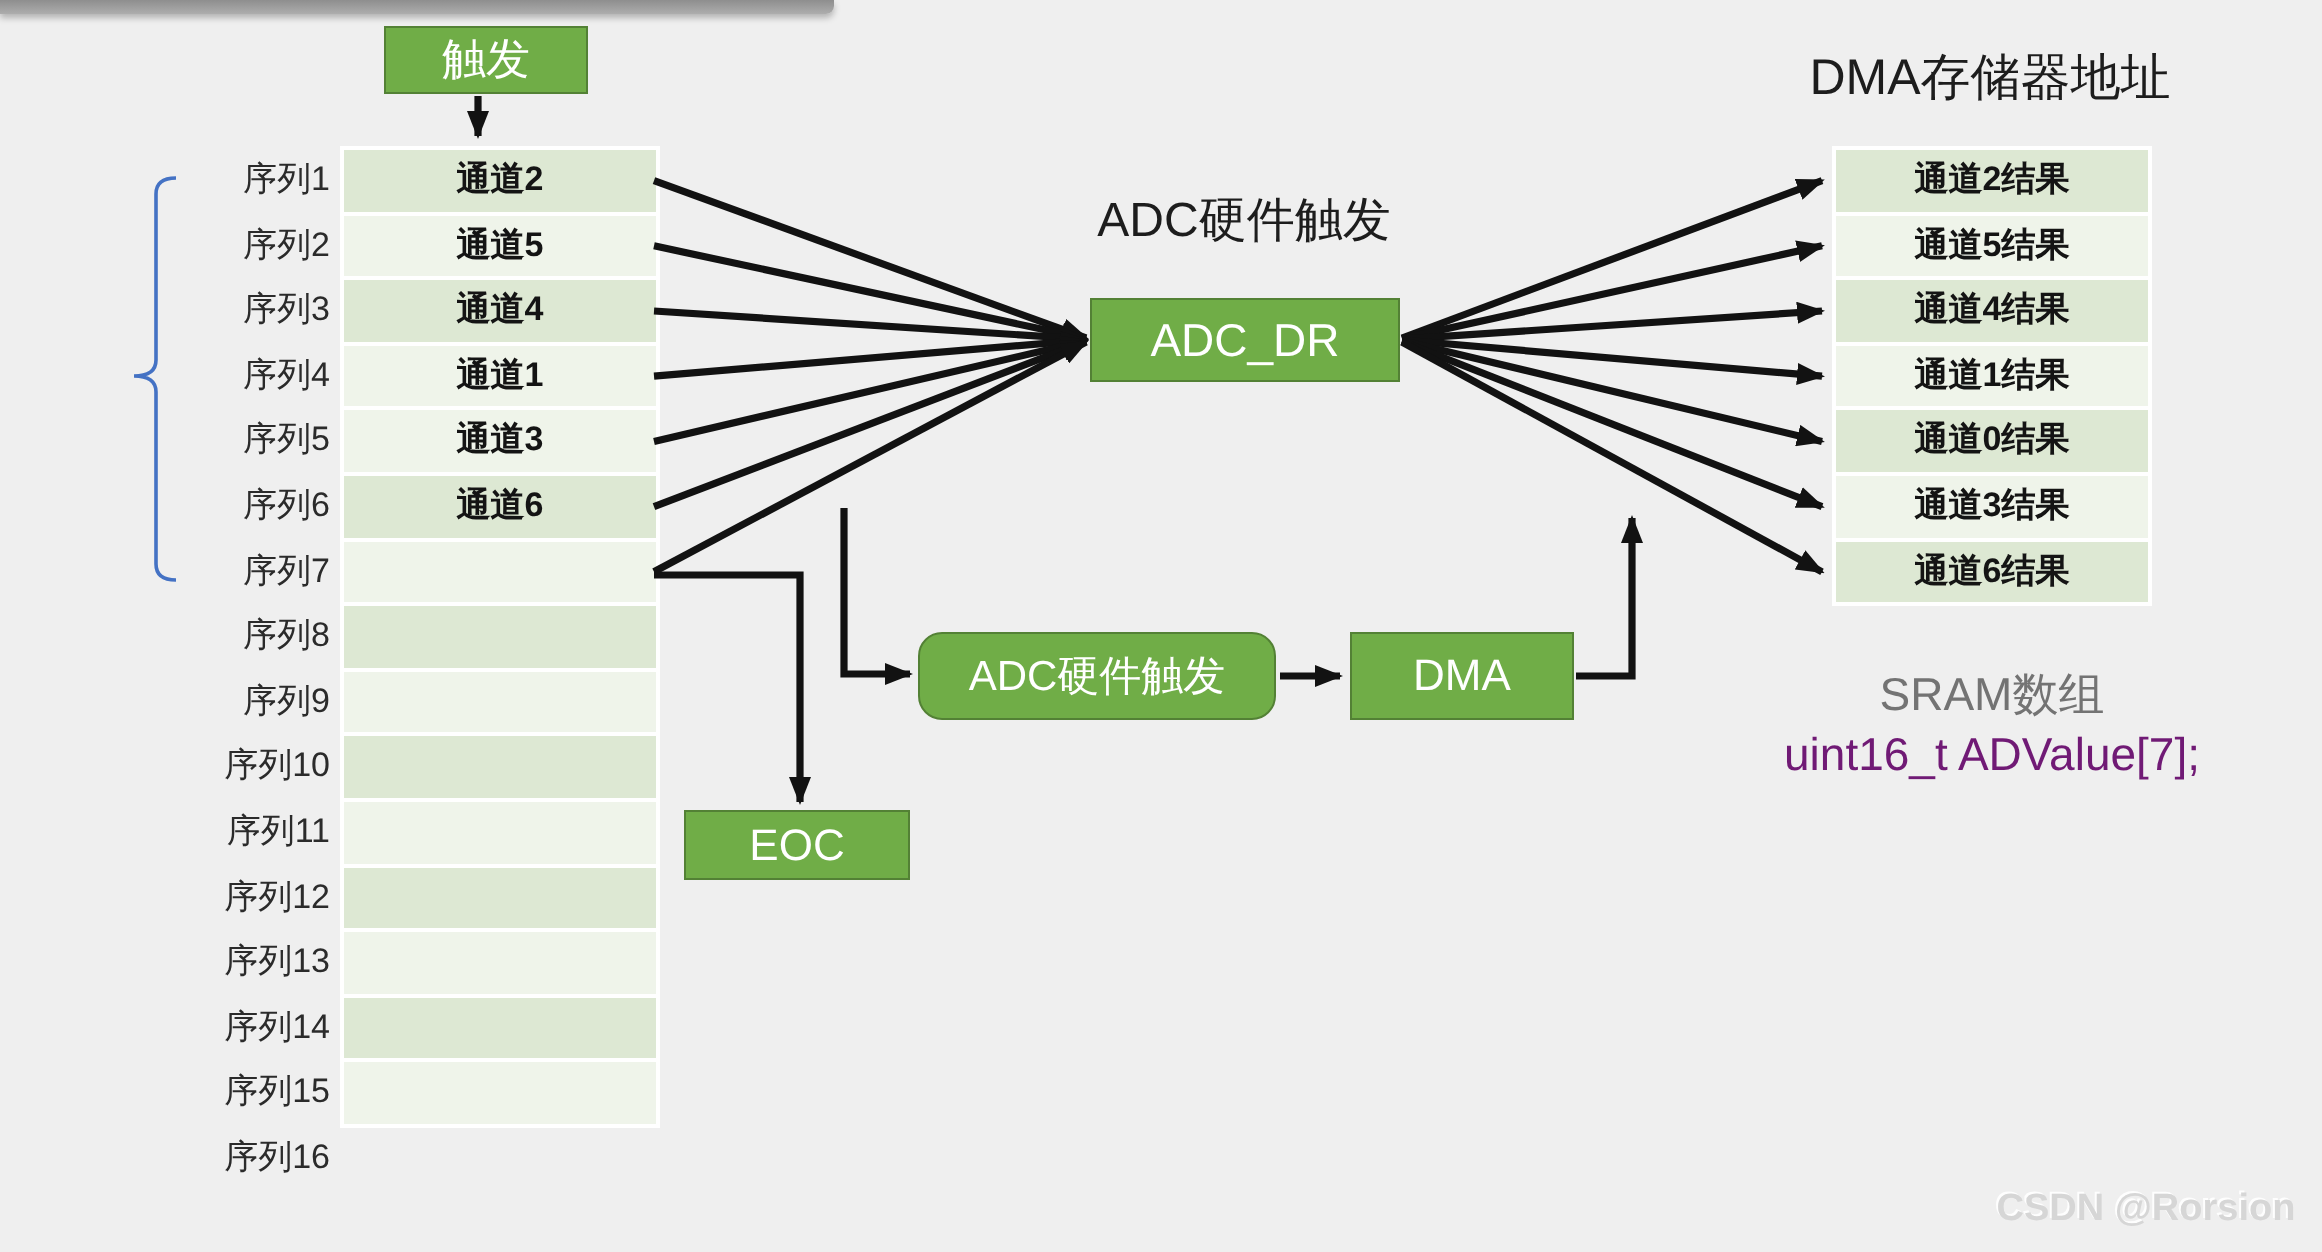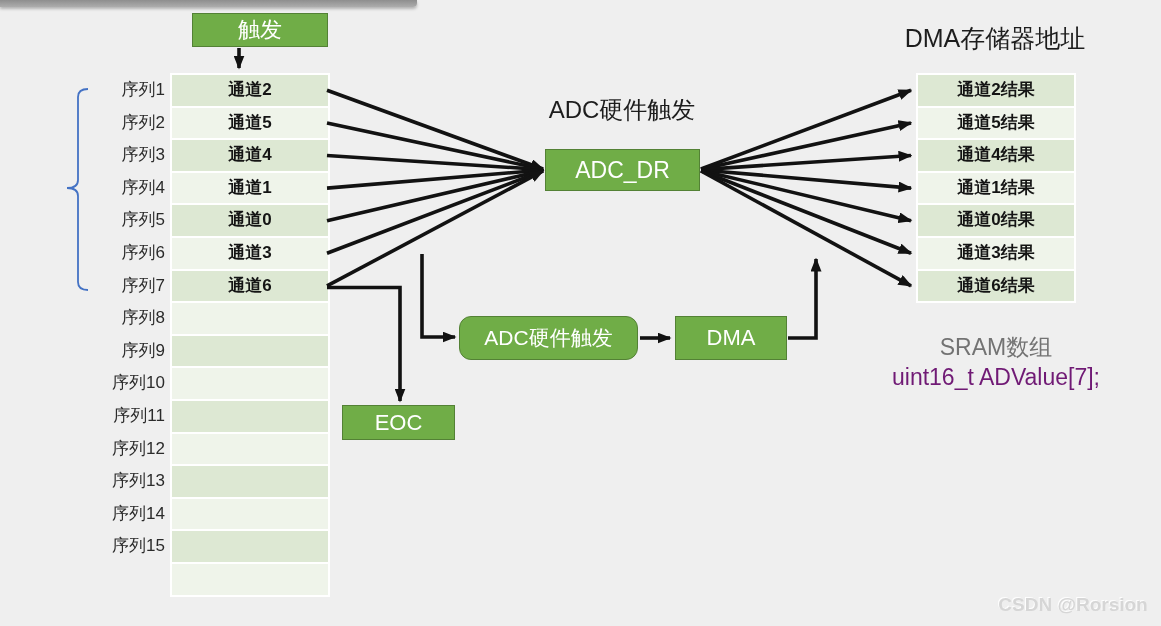--- a/index.html
+++ b/index.html
@@ -22,21 +22,21 @@
   
   .gbox{
     position:absolute;
     background:#70ad47;
     border:1.5px solid #538135;
     box-sizing:border-box;
     color:#ffffff;
     display:flex;align-items:center;justify-content:center;
     white-space:nowrap;
   }
-  .gbox.trigger{left:192px;top:13px;width:136px;height:34px;font-size:22px;}
+  .gbox.trigger{left:192px;top:13px;width:102px;height:34px;font-size:22px;}
   .gbox.adcdr{left:545px;top:149px;width:155px;height:42px;font-size:23px;}
   .gbox.adchw{left:459px;top:316px;width:179px;height:44px;font-size:21px;border-radius:12px;}
   .gbox.dmabox{left:675px;top:316px;width:112px;height:44px;font-size:22px;}
   .gbox.eocbox{left:342px;top:405px;width:113px;height:35px;font-size:22px;}
 
   
   .vtable{
     position:absolute;
     background:#ffffff;
     padding:2px;
@@ -114,28 +114,28 @@
     <div class="seqlabel">序列6</div>
     <div class="seqlabel">序列7</div>
     <div class="seqlabel">序列8</div>
     <div class="seqlabel">序列9</div>
     <div class="seqlabel">序列10</div>
     <div class="seqlabel">序列11</div>
     <div class="seqlabel">序列12</div>
     <div class="seqlabel">序列13</div>
     <div class="seqlabel">序列14</div>
     <div class="seqlabel">序列15</div>
+    <div class="seqlabel">序列16</div>
   </div>
 
   <div class="vtable left">
     <div class="cell dark">通道2</div>
     <div class="cell light">通道5</div>
     <div class="cell dark">通道4</div>
     <div class="cell light">通道1</div>
-    <div class="cell dark">通道0</div>
     <div class="cell light">通道3</div>
     <div class="cell dark">通道6</div>
     <div class="cell light"></div>
     <div class="cell dark"></div>
     <div class="cell light"></div>
     <div class="cell dark"></div>
     <div class="cell light"></div>
     <div class="cell dark"></div>
     <div class="cell light"></div>
     <div class="cell dark"></div>

